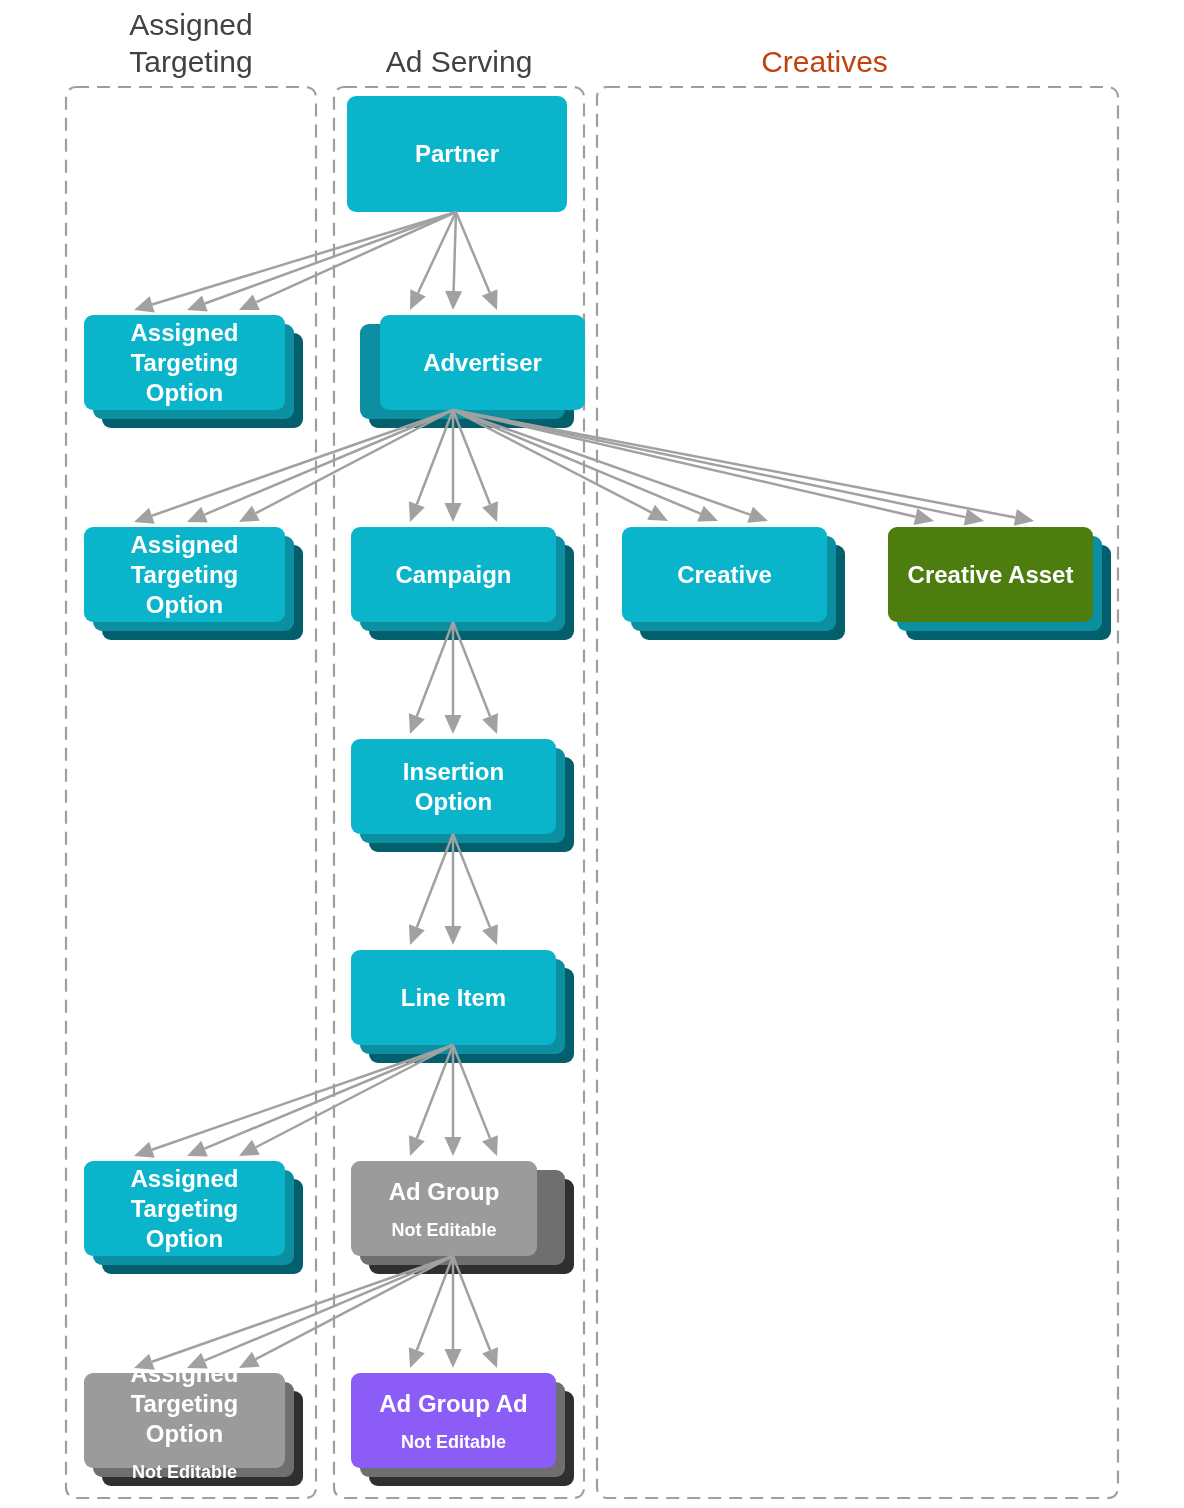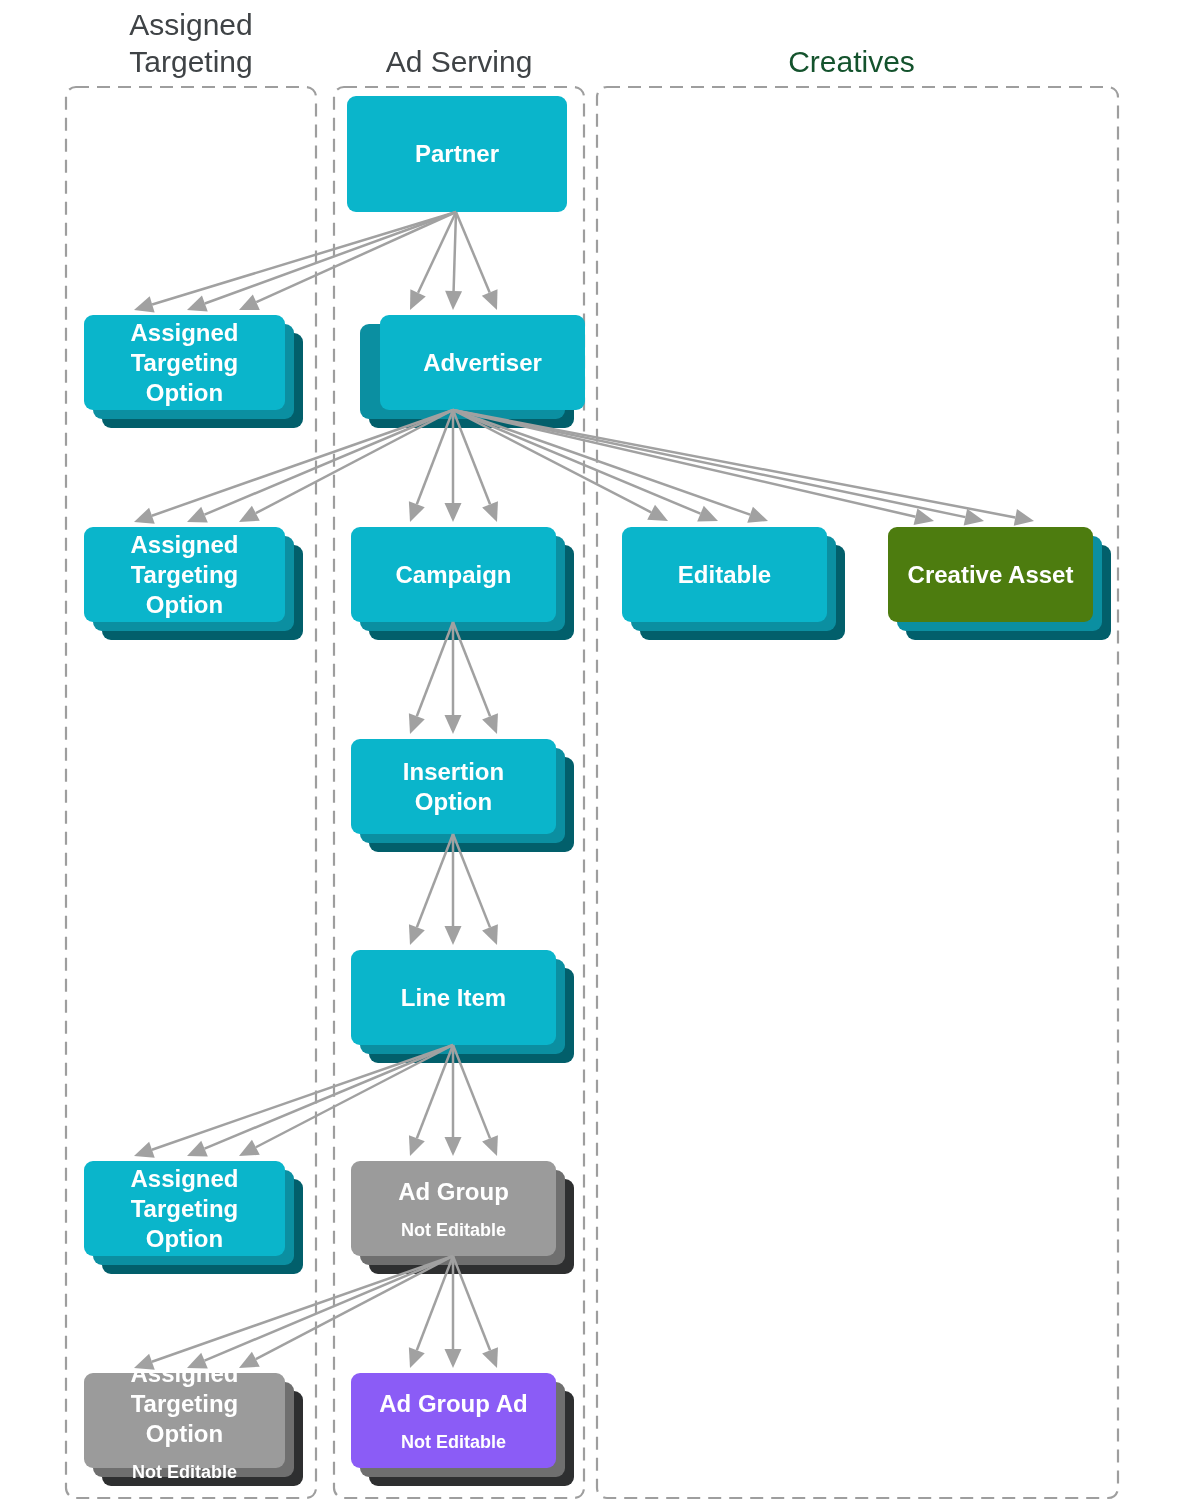--- a/index.html
+++ b/index.html
@@ -55,21 +55,21 @@
 <div id="canvas">
   <svg id="columns-svg">
       <rect x="66" y="87" width="250" height="1411" rx="10" fill="none" stroke="#9e9e9e" stroke-width="2.2" stroke-dasharray="13 8"></rect>
       <rect x="334" y="87" width="250" height="1411" rx="10" fill="none" stroke="#9e9e9e" stroke-width="2.2" stroke-dasharray="13 8"></rect>
       <rect x="597" y="87" width="521" height="1411" rx="10" fill="none" stroke="#9e9e9e" stroke-width="2.2" stroke-dasharray="13 8"></rect>
     </svg>
   <div id="headers">
       <div class="col-header" style="left: 66px; width: 250px; bottom: 1428px; color: rgb(63, 67, 70);">Assigned
 Targeting</div>
       <div class="col-header" style="left: 334px; width: 250px; bottom: 1428px; color: rgb(63, 67, 70);">Ad Serving</div>
-      <div class="col-header" style="left: 591px; width: 521px; bottom: 1428px; color: #14532d; margin-top: 36px;">Creatives</div>
+      <div class="col-header" style="left: 564px; width: 521px; bottom: 1428px; color: #c2410c; margin-top: 36px;">Creatives</div>
     </div>
   <div id="nodes">
       <div class="node" style="left: 347px; top: 96px; width: 220px; height: 116px;">
         <div class="main" style="width: 220px; height: 116px; background: rgb(10, 181, 203); color: rgb(255, 255, 255);">
           <div class="node-label">Partner</div>
         </div>
       </div>
       <div class="node" style="left: 84px; top: 315px; width: 201px; height: 95px;">
         <div class="layer" style="left: 18px; top: 18px; width: 201px; height: 95px; background: rgb(2, 95, 107);"></div>
         <div class="layer" style="left: 9px; top: 9px; width: 201px; height: 95px; background: rgb(11, 143, 161);"></div>
@@ -99,21 +99,21 @@
         <div class="layer" style="left: 18px; top: 18px; width: 205px; height: 95px; background: rgb(2, 95, 107);"></div>
         <div class="layer" style="left: 9px; top: 9px; width: 205px; height: 95px; background: rgb(11, 143, 161);"></div>
         <div class="main" style="width: 205px; height: 95px; background: rgb(10, 181, 203); color: rgb(255, 255, 255);">
           <div class="node-label">Campaign</div>
         </div>
       </div>
       <div class="node" style="left: 622px; top: 527px; width: 205px; height: 95px;">
         <div class="layer" style="left: 18px; top: 18px; width: 205px; height: 95px; background: rgb(2, 95, 107);"></div>
         <div class="layer" style="left: 9px; top: 9px; width: 205px; height: 95px; background: rgb(11, 143, 161);"></div>
         <div class="main" style="width: 205px; height: 95px; background: rgb(10, 181, 203); color: rgb(255, 255, 255);">
-          <div class="node-label">Editable</div>
+          <div class="node-label">Creative</div>
         </div>
       </div>
       <div class="node" style="left: 888px; top: 527px; width: 205px; height: 95px;">
         <div class="layer" style="left: 18px; top: 18px; width: 205px; height: 95px; background: rgb(2, 95, 107);"></div>
         <div class="layer" style="left: 9px; top: 9px; width: 205px; height: 95px; background: rgb(11, 143, 161);"></div>
         <div class="main" style="width: 205px; height: 95px; background: #4d7c0f; color: rgb(255, 255, 255);">
           <div class="node-label">Creative Asset</div>
         </div>
       </div>
       <div class="node" style="left: 351px; top: 739px; width: 205px; height: 95px;">
@@ -135,21 +135,21 @@
         <div class="layer" style="left: 9px; top: 9px; width: 201px; height: 95px; background: rgb(11, 143, 161);"></div>
         <div class="main" style="width: 201px; height: 95px; background: rgb(10, 181, 203); color: rgb(255, 255, 255);">
           <div class="node-label">Assigned
 Targeting
 Option</div>
         </div>
       </div>
       <div class="node" style="left: 351px; top: 1161px; width: 205px; height: 95px;">
         <div class="layer" style="left: 18px; top: 18px; width: 205px; height: 95px; background: rgb(46, 47, 48);"></div>
         <div class="layer" style="left: 9px; top: 9px; width: 205px; height: 95px; background: rgb(111, 111, 111);"></div>
-        <div class="main" style="width: 205px; height: 95px; background: rgb(155, 155, 155); color: rgb(255, 255, 255);">
+        <div class="main" style="width: 186px; height: 95px; background: rgb(155, 155, 155); color: rgb(255, 255, 255);">
           <div class="node-label">Ad Group</div>
           <div class="node-sub">Not Editable</div>
         </div>
       </div>
       <div class="node" style="left: 84px; top: 1373px; width: 201px; height: 95px;">
         <div class="layer" style="left: 18px; top: 18px; width: 201px; height: 95px; background: rgb(46, 47, 48);"></div>
         <div class="layer" style="left: 9px; top: 9px; width: 201px; height: 95px; background: rgb(111, 111, 111);"></div>
         <div class="main" style="width: 201px; height: 95px; background: rgb(155, 155, 155); color: rgb(255, 255, 255);">
           <div class="node-label">Assigned
 Targeting Option</div>

